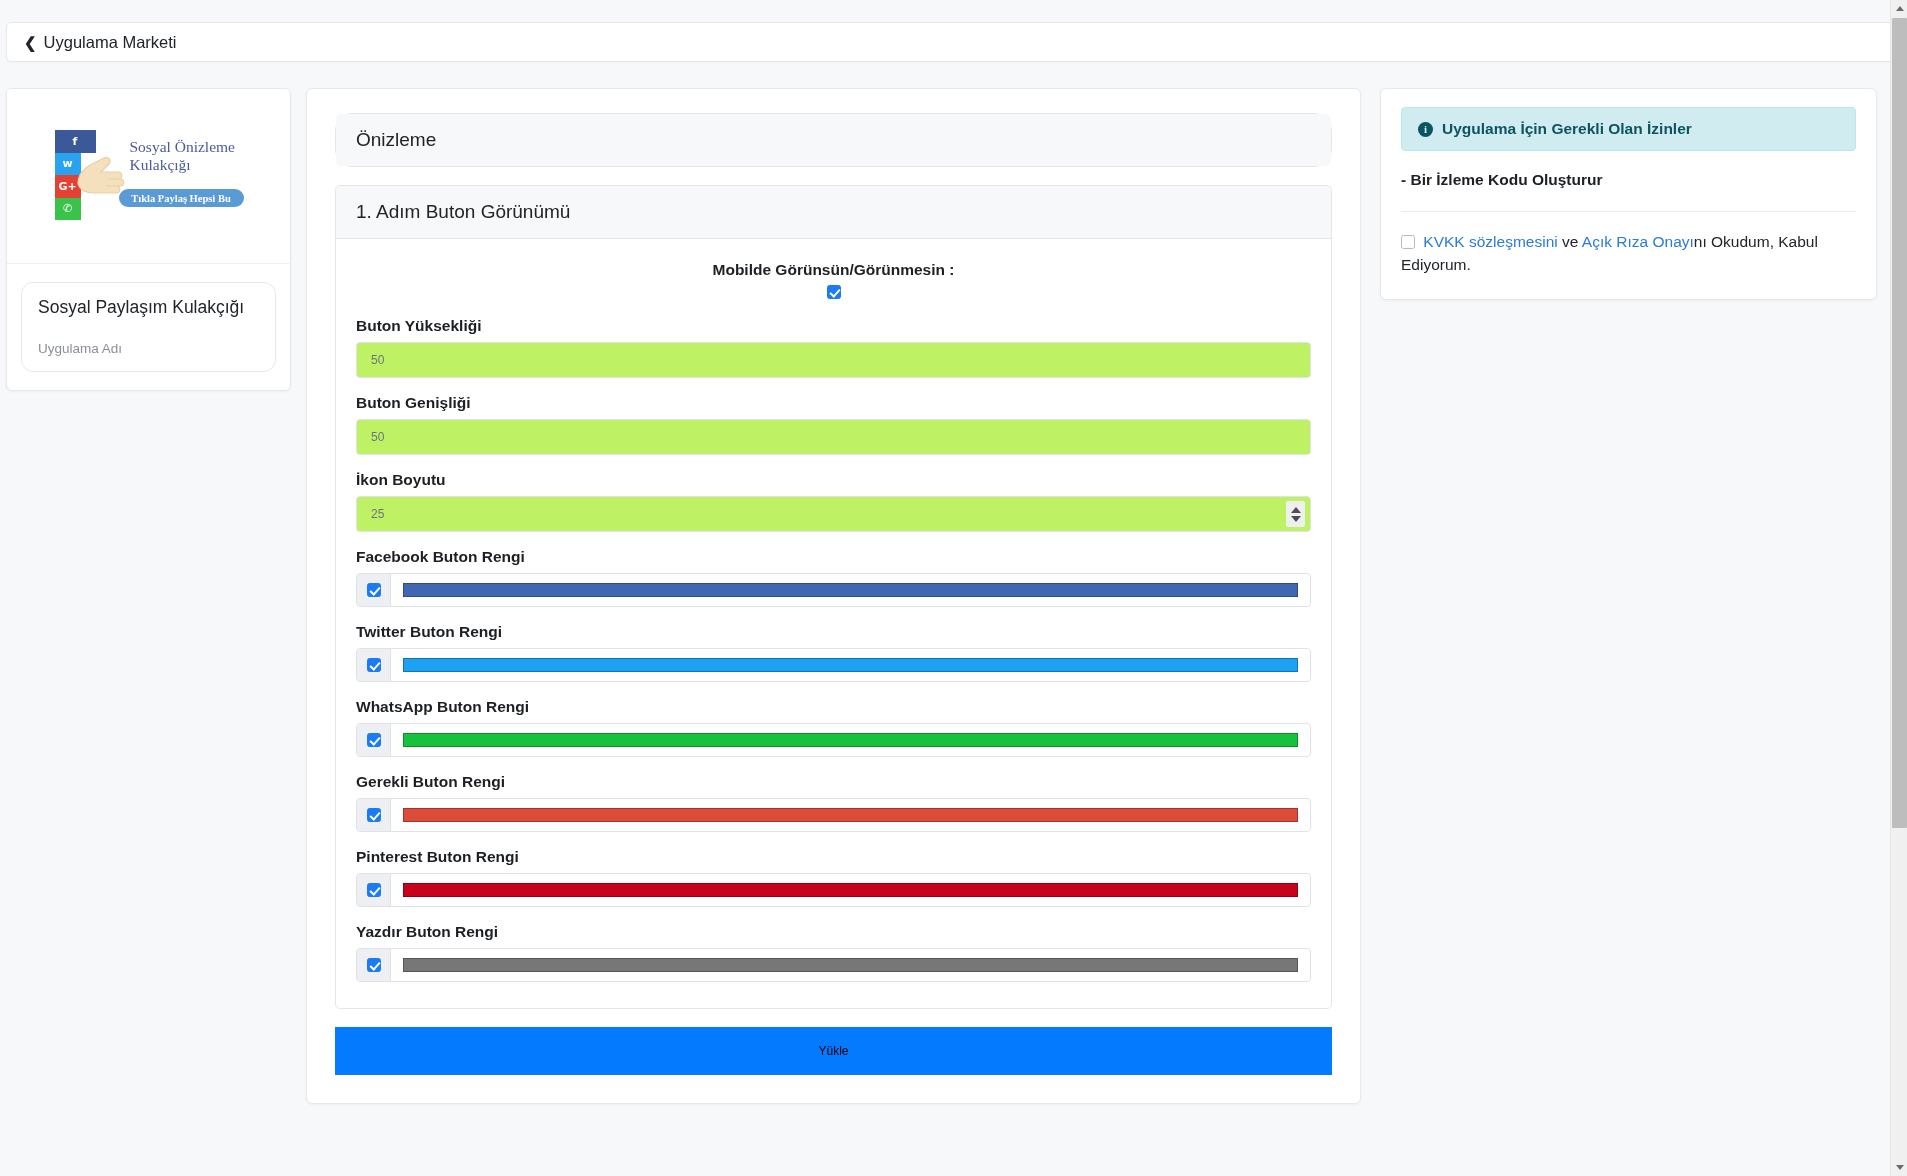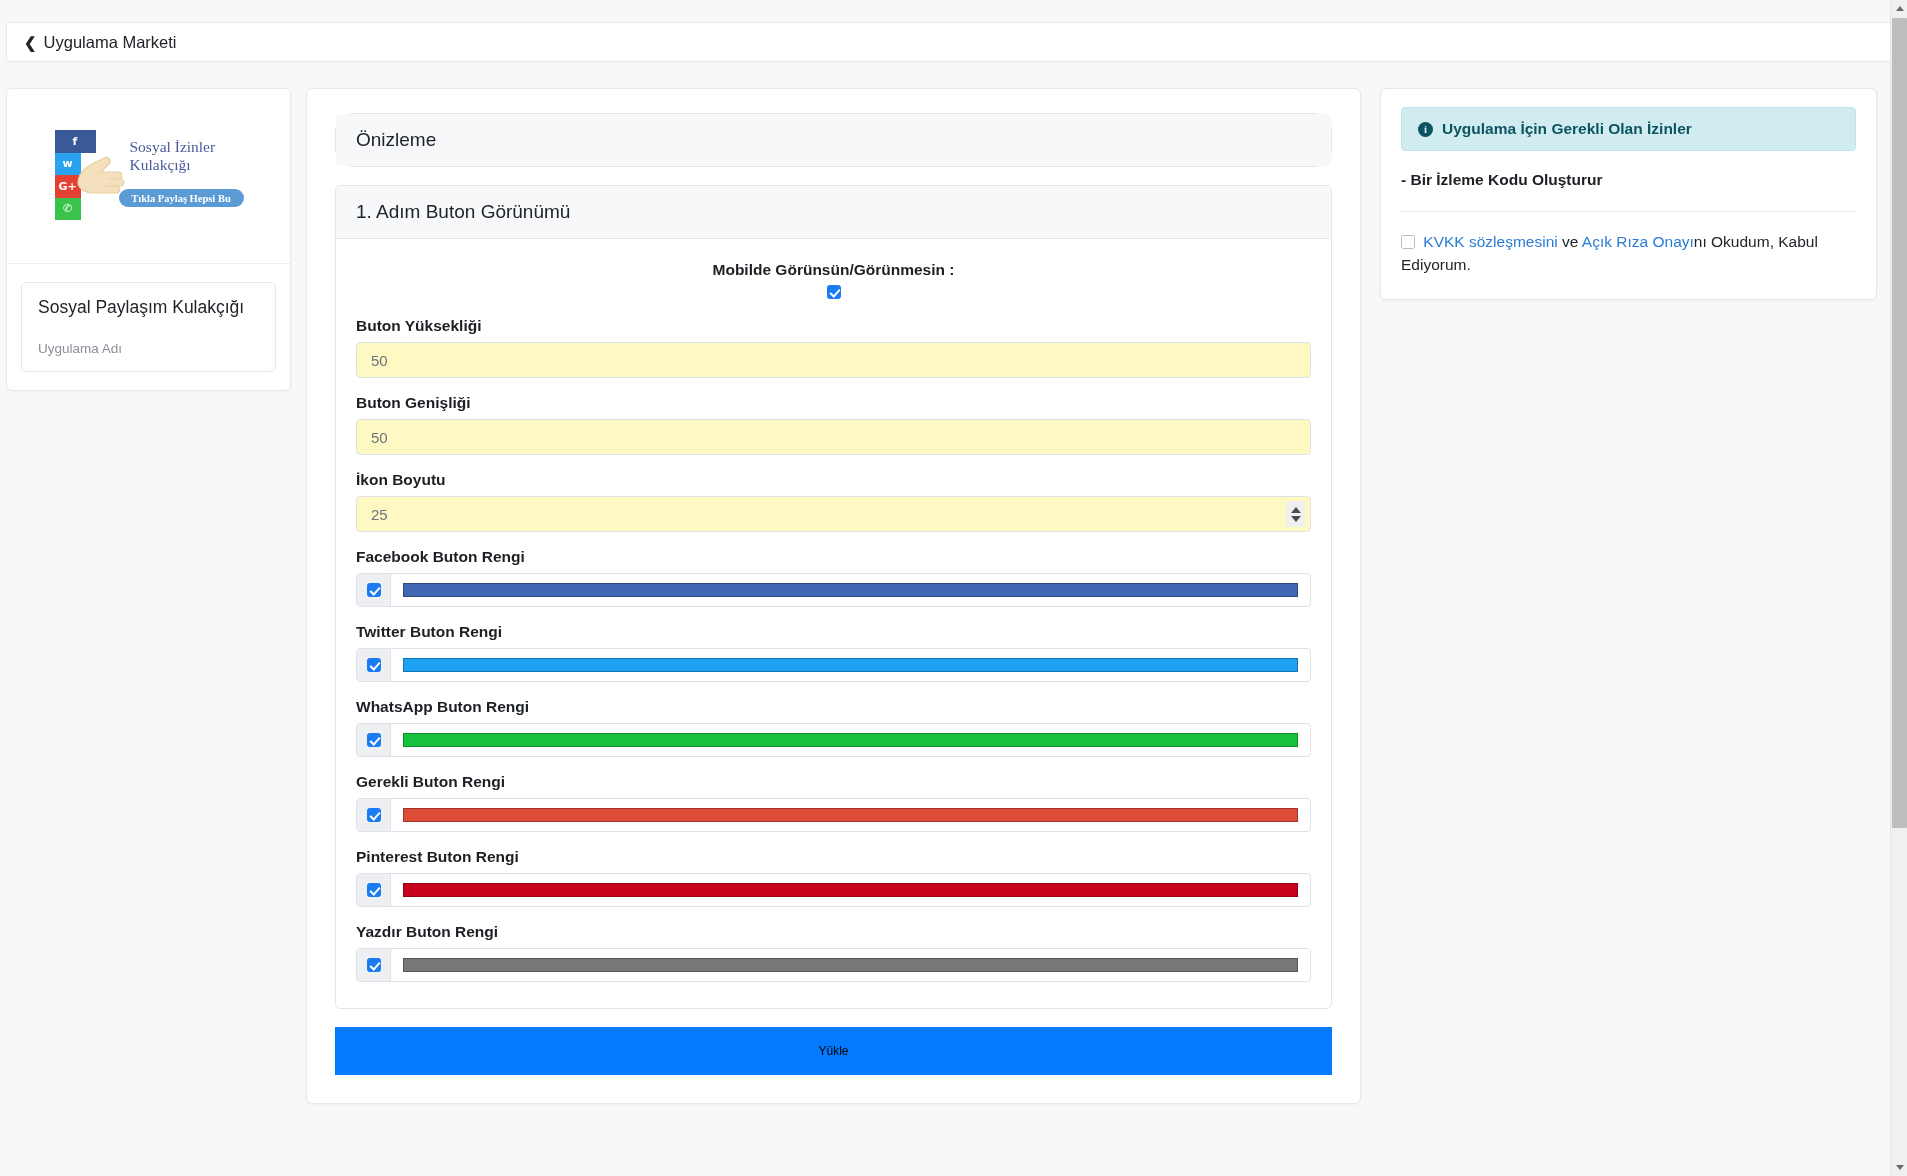--- a/index.html
+++ b/index.html
@@ -136,21 +136,21 @@
     position: absolute;
     left: 18px;
     top: 18px;
     width: 62px;
     height: 62px;
   }
 
   .app-name-box {
     margin: 18px 14px 18px 14px;
     border: 1px solid #e6e8ec;
-    border-radius: 5px;
+    border-radius: 12px;
     padding: 14px 16px 15px 16px;
   }
   .app-name-title {
     font-size: 17.5px;
     color: #212529;
     line-height: 1.2;
   }
   .app-name-sub {
     margin-top: 23px;
     font-size: 13.5px;
@@ -233,23 +233,23 @@
     border: solid #fff;
     border-width: 0 2px 2px 0;
     transform: rotate(42deg);
   }
 
   .text-input {
     width: 100%;
     height: 36px;
     border: 1px solid #dfe2e6;
     border-radius: 4px;
-    background: #fef9c3;
+    background: #bef264;
     padding: 0 14px;
-    font-size: 15px;
+    font-size: 12px;
     color: #6c757d;
     font-family: "Liberation Sans", sans-serif;
     outline: none;
   }
   .text-input::placeholder { color: #6c757d; }
   .field-group { margin-bottom: 16px; }
 
   .num-wrap { position: relative; }
   .num-wrap .text-input { padding-right: 48px; }
   .spinner {
@@ -430,21 +430,21 @@
           <div class="rail">
             <div class="fb">f</div>
             <div class="tw">w</div>
             <div class="gp">G+</div>
             <div class="wa">✆</div>
           </div>
           <svg class="hand" viewBox="0 0 62 62">
             <path d="M10 40 C10 30 16 24 24 20 L36 14 C40 12 44 16 41 20 L33 28 L50 28 C55 28 55 35 50 35 L40 35 L52 35 C57 35 57 42 52 42 L38 42 L48 42 C53 42 53 49 48 49 L26 49 C18 49 12 46 10 40 Z" fill="#f5e0bd" stroke="#e8cfa4" stroke-width="1.2"></path>
           </svg>
           <div class="ptitle">
-            <span>Sosyal İzinler</span><br>
+            <span>Sosyal Önizleme</span><br>
             <span>Kulakçığı</span>
           </div>
           <div class="pill">Tıkla Paylaş Hepsi Bu</div>
         </div>
       </div>
       <div class="app-name-box">
         <div class="app-name-title">Sosyal Paylaşım Kulakçığı</div>
         <div class="app-name-sub">Uygulama Adı</div>
       </div>
     </div>

